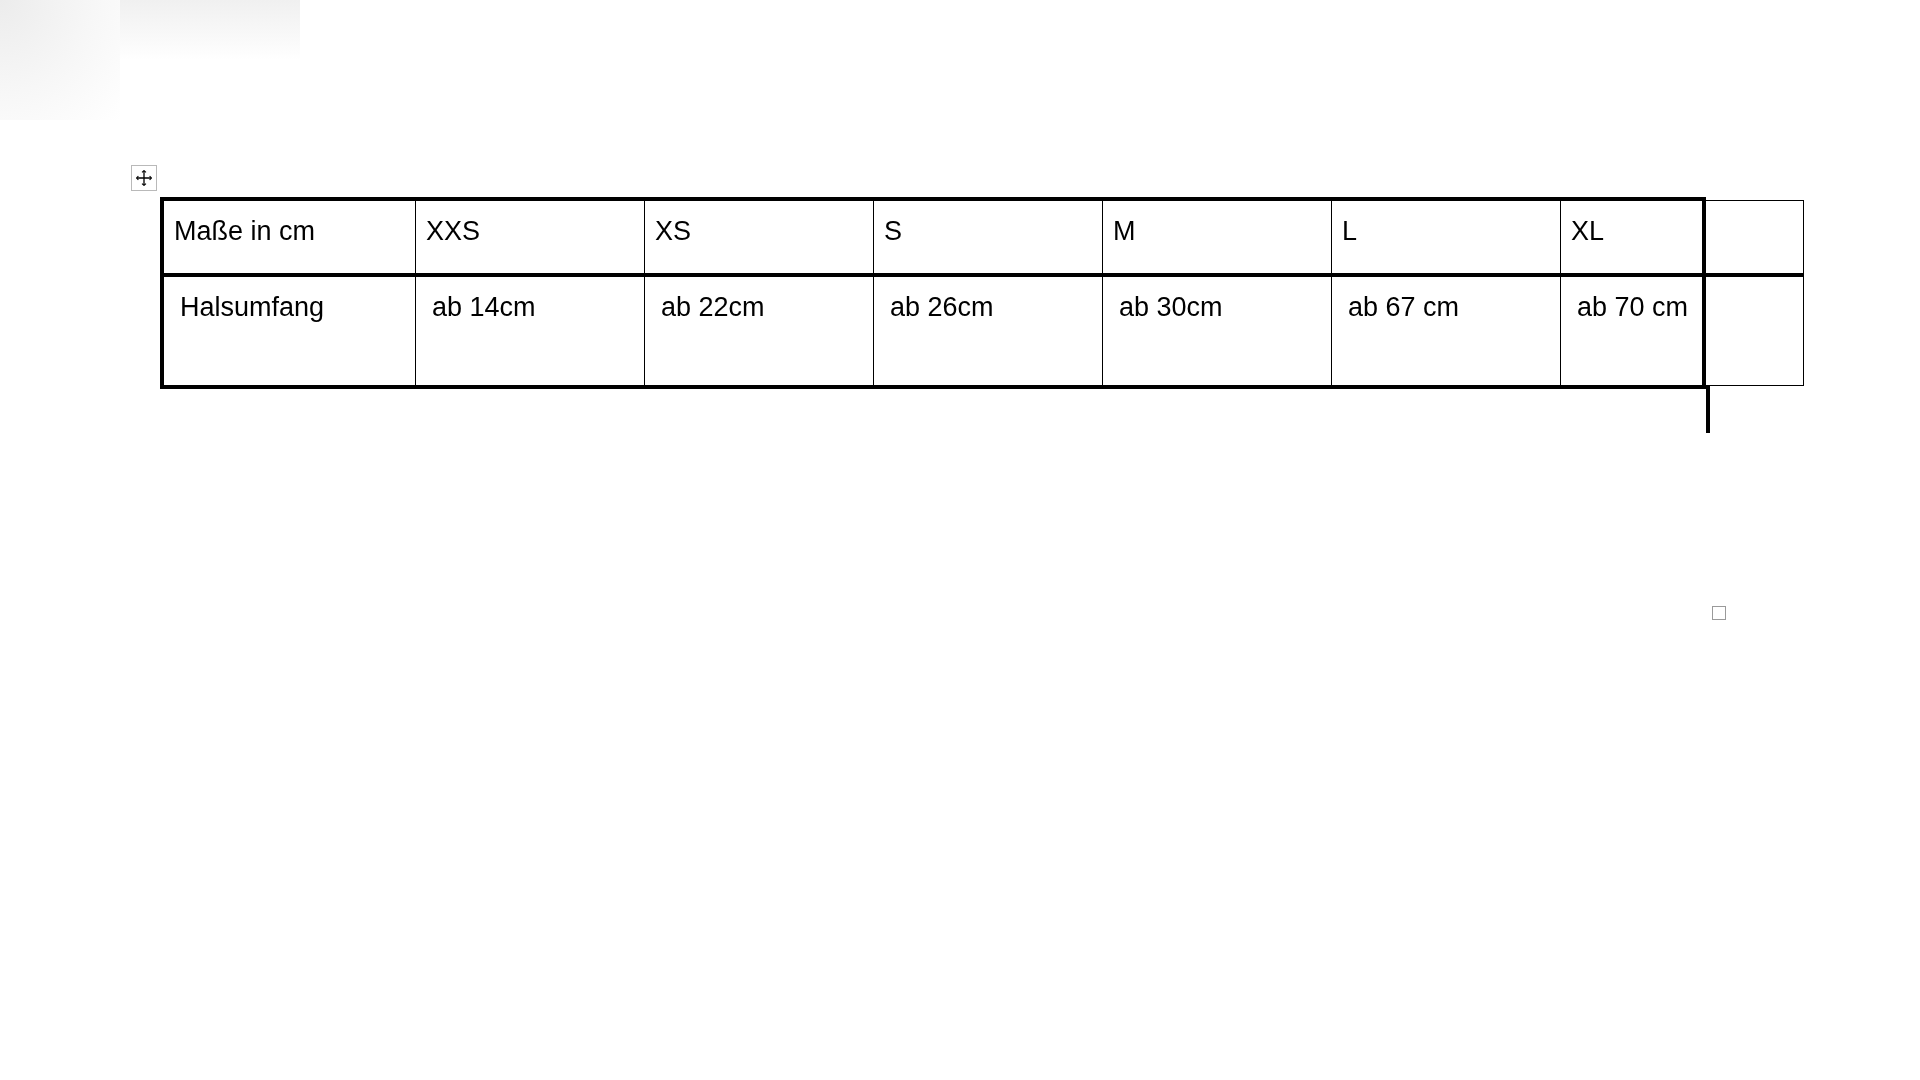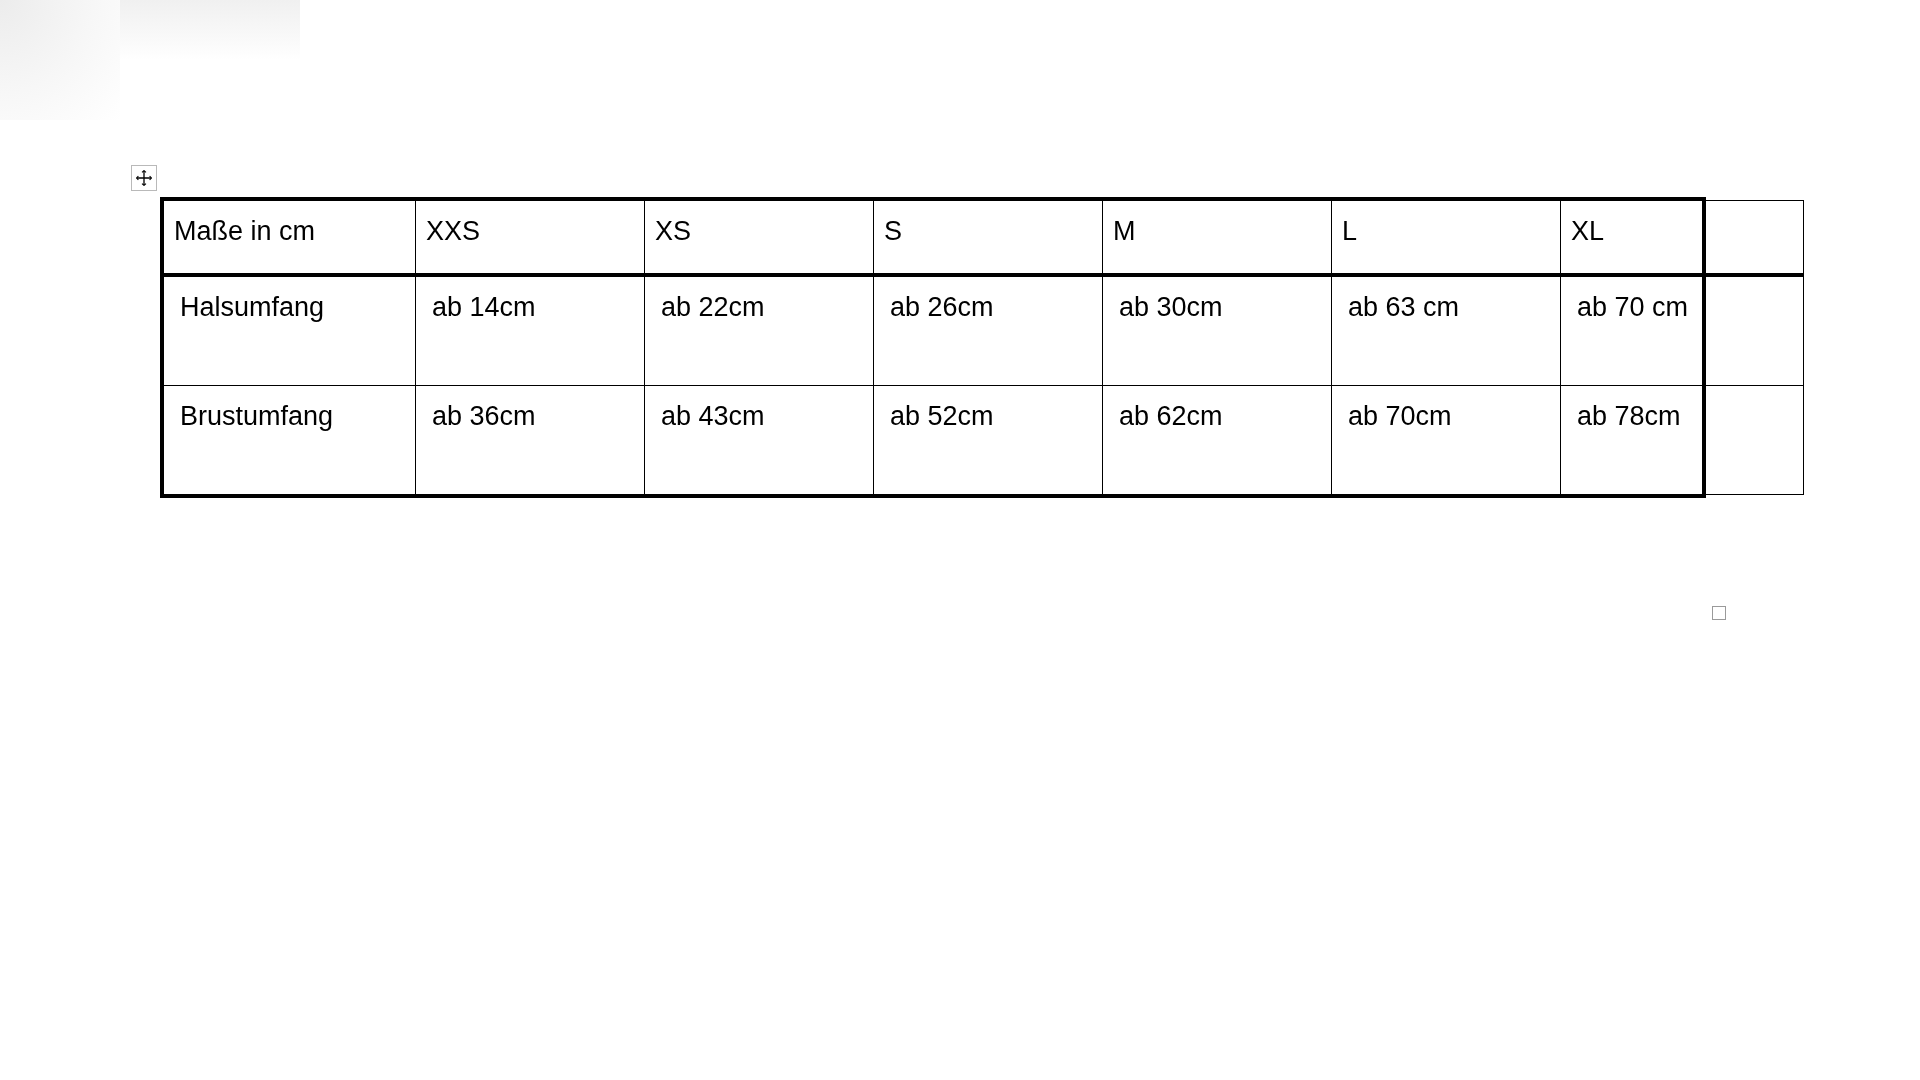--- a/index.html
+++ b/index.html
@@ -187,33 +187,24 @@
           <td>L</td>
           <td>XL</td>
         </tr>
 
         <tr class="body-row">
           <td class="col-label">Halsumfang</td>
           <td>ab 14cm</td>
           <td>ab 22cm</td>
           <td>ab 26cm</td>
           <td>ab 30cm</td>
-          <td>ab 63 cm</td>
+          <td>ab 67 cm</td>
           <td>ab 70 cm</td>
         </tr>
 
-        <tr class="body-row">
-          <td class="col-label">Brustumfang</td>
-          <td>ab 36cm</td>
-          <td>ab 43cm</td>
-          <td>ab 52cm</td>
-          <td>ab 62cm</td>
-          <td>ab 70cm</td>
-          <td>ab 78cm</td>
-        </tr>
 
       </tbody>
     </table>
   </div>
 
   <div class="resize-handle"></div>
 
 </div>
 
 </body></html>

